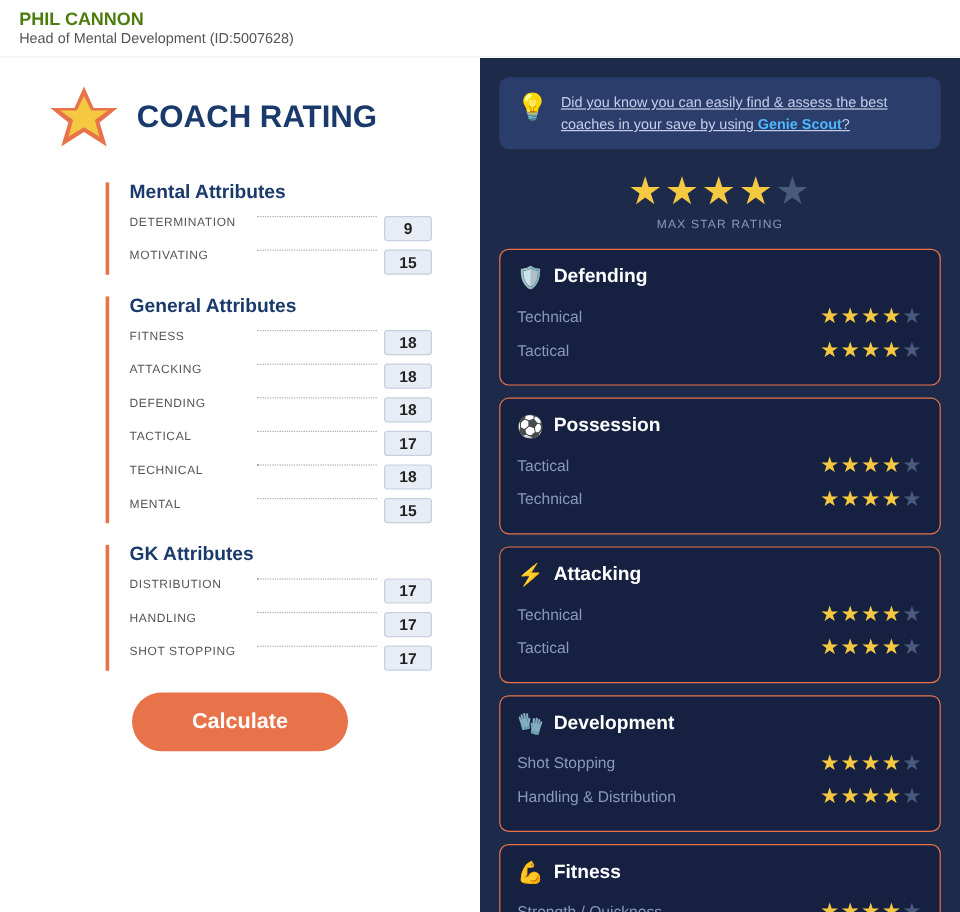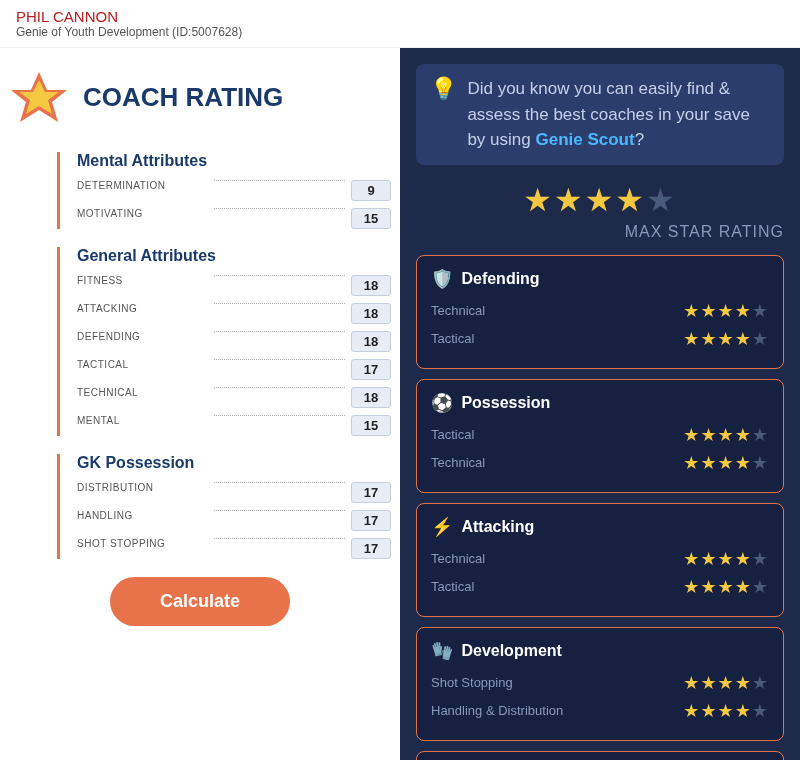--- a/index.html
+++ b/index.html
@@ -13,41 +13,41 @@
       flex-direction: column;
     }
 
     
     .header {
       background: #fff;
       padding: 8px 16px;
       border-bottom: 1px solid #eee;
     }
     .header-name {
-      color: #b91c1c;
-      font-weight: normal;
+      color: #4d7c0f;
+      font-weight: bold;
       font-size: 15px;
     }
     .header-role {
       color: #555;
       font-size: 12px;
     }
 
     
     .main-content {
       display: flex;
       flex: 1;
       overflow: hidden;
     }
 
     
     .left-panel {
       width: 400px;
       background: #fff;
-      padding: 20px 9px;
+      padding: 20px 40px;
       overflow-y: auto;
     }
 
     .logo-area {
       display: flex;
       align-items: center;
       gap: 14px;
       margin-bottom: 24px;
     }
 
@@ -153,23 +153,24 @@
       gap: 10px;
       margin-bottom: 16px;
     }
 
     .tip-icon {
       font-size: 22px;
       color: #f5c842;
     }
 
     .tip-text {
-      font-size: 17px;
+      font-size: 12px;
       color: #c5cfea;
       line-height: 1.5;
+      text-decoration: underline;
     }
 
     .tip-link {
       color: #4db8ff;
       font-weight: bold;
     }
 
     .stars-area {
       text-align: center;
       margin-bottom: 14px;
@@ -179,26 +180,25 @@
       font-size: 32px;
       color: #f5c842;
       letter-spacing: 2px;
     }
 
     .star-rating-display .empty-star {
       color: #4a5a7a;
     }
 
     .max-star-label {
-      font-size: 16px;
+      font-size: 10px;
       color: #8899bb;
       letter-spacing: 1px;
       text-transform: uppercase;
       margin-top: 4px;
-      text-align: right;
     }
 
     .rating-card {
       background: #162040;
       border: 1.5px solid #e8734a;
       border-radius: 8px;
       padding: 12px 14px;
       margin-bottom: 10px;
     }
 
@@ -239,21 +239,21 @@
 
     .card-stars .empty-star {
       color: #4a5a7a;
     }
   </style>
 </head>
 <body>
 
 <div class="header">
   <div class="header-name">PHIL CANNON</div>
-  <div class="header-role">Genie of Youth Development (ID:5007628)</div>
+  <div class="header-role">Head of Mental Development (ID:5007628)</div>
 </div>
 
 <div class="main-content">
 
   <div class="left-panel">
 
     <div class="logo-area">
       <svg class="star-logo" viewBox="0 0 60 60" xmlns="http://www.w3.org/2000/svg">
         <polygon points="30,4 38,22 58,22 43,34 49,54 30,42 11,54 17,34 2,22 22,22" fill="#e8734a"></polygon>
         <polygon points="30,12 36,24 50,24 39,32 43,46 30,38 17,46 21,32 10,24 24,24" fill="#f5c842"></polygon>
@@ -308,21 +308,21 @@
       </div>
       <div class="attribute-row">
         <span class="attr-label">MENTAL</span>
         <span class="attr-dots"></span>
         <span class="attr-value">15</span>
       </div>
     </div>
 
     <div class="section">
       <div class="section-border"></div>
-      <div class="section-title">GK Possession</div>
+      <div class="section-title">GK Attributes</div>
       <div class="attribute-row">
         <span class="attr-label">DISTRIBUTION</span>
         <span class="attr-dots"></span>
         <span class="attr-value">17</span>
       </div>
       <div class="attribute-row">
         <span class="attr-label">HANDLING</span>
         <span class="attr-dots"></span>
         <span class="attr-value">17</span>
       </div>

